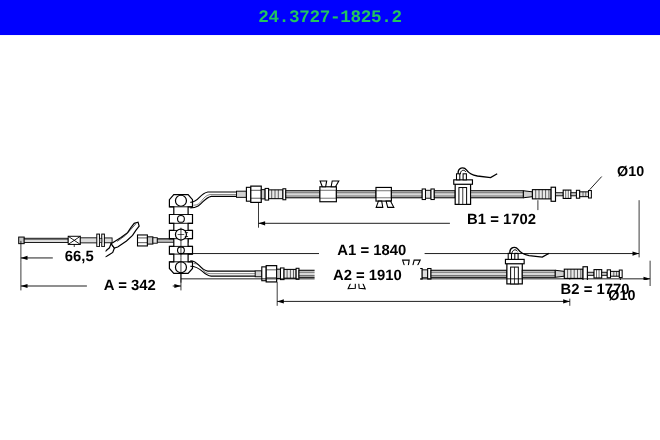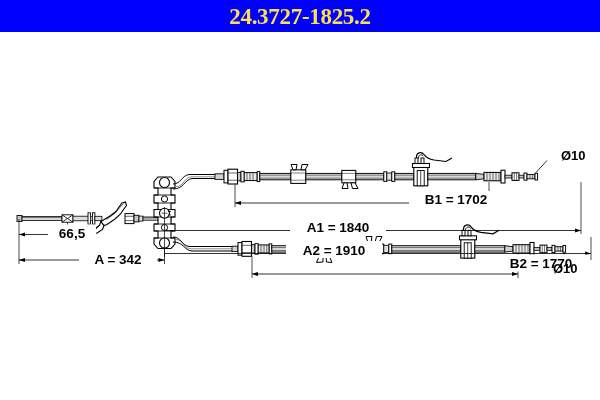--- a/index.html
+++ b/index.html
@@ -27,24 +27,24 @@
     top: 0;
     width: 600px;
     height: 32px;
     background: #0000ff;
     display: flex;
     align-items: center;
     justify-content: center;
     gap: 22px;
   }
   .header-text {
-    color: #fde047;
-    font-family: Liberation Serif, serif;
+    color: #22c55e;
+    font-family: Liberation Mono, monospace;
     font-weight: bold;
-    font-size: 23px;
+    font-size: 16px;
     letter-spacing: -0.3px;
     white-space: nowrap;
     line-height: 1;
   }
   
   #drawing-area {
     position: absolute;
     left: 0;
     top: 32px;
     width: 600px;

